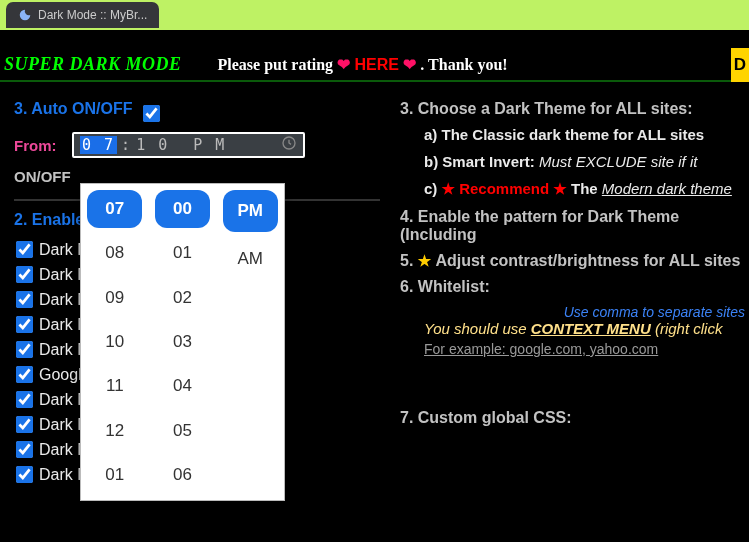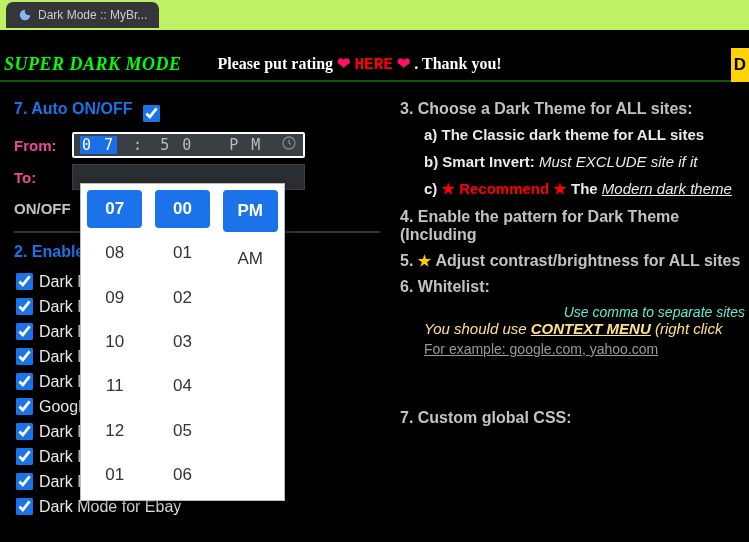--- a/index.html
+++ b/index.html
@@ -4,55 +4,55 @@
 <style>
   *{box-sizing:border-box;margin:0;padding:0}
   body{background:#000;color:#fff;font-family:Arial,Helvetica,sans-serif;font-size:14px;width:749px;height:542px;overflow:hidden;position:relative}
   .tabbar{background:#bef264;height:30px;display:flex;align-items:center;padding-left:6px}
   .tab{background:#35363a;color:#ccc;height:26px;display:flex;align-items:center;padding:0 12px;border-top-left-radius:7px;border-top-right-radius:7px;font-size:12px;gap:6px}
   .tab svg{width:14px;height:14px}
   .urlbar{background:#000;height:18px}
   .banner{display:flex;align-items:center;height:34px;border-bottom:2px solid #0a5a0a;padding-left:4px;position:relative}
   .title{color:#00ff00;font-family:"Comic Sans MS",cursive;font-weight:bold;font-style:italic;font-size:18px;letter-spacing:0.5px}
   .plea{color:#fff;font-family:"Comic Sans MS",cursive;font-weight:bold;font-size:16px;margin-left:36px}
-  .here{color:#ff0000;font-family:Liberation Mono, monospace;font-weight:bold}
+  .here{color:#ff0000;font-family:Liberation Sans, sans-serif;font-weight:bold}
   .heart{color:#ff1166}
   .yellowbtn{position:absolute;right:0;top:0;width:18px;height:34px;background:#ffd400;color:#000;font-weight:bold;display:flex;align-items:center;justify-content:center;font-size:17px}
   .cols{display:flex;padding-top:18px}
   .left{width:390px;padding-left:14px;padding-right:10px}
   .right{flex:1;padding-left:10px}
   .h{color:#c2c2c2;font-weight:bold;font-size:16px;margin-bottom:8px}
   .row{display:flex;align-items:center;gap:10px;margin-bottom:6px;font-size:15px}
   .row label{color:#ec4899;font-weight:bold}
   input[type=checkbox]{width:17px;height:17px;accent-color:#1a73e8}
   .auto-cb{width:20px;height:20px}
   .timebox{display:flex;align-items:center;background:#3a3f44;border:2px solid #fff;border-radius:2px;width:233px;height:26px;padding:0 6px;color:#bbb;font-family:monospace;font-size:15px;letter-spacing:2px;justify-content:space-between}
-  .timelabels{display:flex;gap:16px}
+  .timelabels{display:flex;gap:4px}
   .time-sel{background:#1a6ee8;color:#fff;padding:0 2px}
   .clockicon{color:#888}
   .timebox2{background:#2a2e31;border:1px solid #3a3f44;width:233px;height:26px}
   .onoff{color:#c2c2c2;font-weight:bold;font-size:15px;margin-top:10px}
   .sect{border-top:2px solid #333;margin-top:14px;padding-top:10px}
   .list{margin-top:6px;padding-left:2px}
   .item{display:flex;align-items:center;gap:6px;font-size:16px;color:#eaeaea;height:25px}
   .right .opt{color:#eaeaea;font-weight:bold;font-size:15px;margin-bottom:10px;padding-left:24px}
   .right .opt .lt{font-weight:normal;font-style:italic}
   .right .opt .ul{text-decoration:underline}
   .right .opt .rec{color:#ff0000}
   .right .opt .star{color:#ff0000}
   .right .opt .ystar{color:#ffcc00}
-  .right .note{color:#5eead4;font-style:italic;font-size:14px;text-align:right;padding-right:4px}
+  .right .note{color:#3b82f6;font-style:italic;font-size:14px;text-align:right;padding-right:4px}
   .right .note2{color:#ffe08a;font-style:italic;font-size:15px;padding-left:24px}
   .right .cm{color:#ffe08a;font-weight:bold;text-decoration:underline}
   .right .ex{color:#999;font-family:Liberation Sans, sans-serif;font-size:14px;text-decoration:underline;padding-left:24px;margin-top:4px}
   .sectR{margin-top:4px}
   
   .popup{position:absolute;left:80px;top:183px;width:205px;height:318px;background:#fff;color:#222;border:1px solid #bbb;box-shadow:0 4px 10px rgba(0,0,0,.4);display:flex;z-index:50}
   .col{flex:1;display:flex;flex-direction:column;align-items:center;padding-top:6px;gap:0}
-  .cell{width:55px;height:42px;display:flex;align-items:center;justify-content:center;font-size:17px;color:#333;border-radius:4px;margin-bottom:6px}
+  .cell{width:55px;height:42px;display:flex;align-items:center;justify-content:center;font-size:17px;color:#333;border-radius:12px;margin-bottom:6px}
   .cell.sel{background:#1a73e8;color:#fff;font-weight:bold}
 </style>
 </head>
 <body>
 
 <div class="tabbar">
   <div class="tab">
     <svg viewBox="0 0 24 24">
         <path fill="#8ab4f8" d="M12 3a9 9 0 109 9 7 7 0 01-9-9z"></path>
       </svg>
@@ -69,44 +69,40 @@
     <a class="here">HERE</a>
     <span class="heart">❤</span>
     <span>. Thank you!</span>
   </span>
   <div class="yellowbtn">D</div>
 </div>
 
 <div class="cols">
   <div class="left">
     <div class="row">
-      <span class="h" style="color:#1a73e8">7. Auto ON/OFF</span>
+      <span class="h" style="color:#1a73e8">3. Auto ON/OFF</span>
       <input type="checkbox" class="auto-cb" checked="" style="">
     </div>
     <div class="row">
       <label style="width:48px">From:</label>
       <div class="timebox">
         <span class="timelabels">
           <span class="time-sel">0 7</span>
           <span>:</span>
-          <span>5 0</span>
+          <span>1 0</span>
           <span style="margin-left:20px">P M</span>
         </span>
         <span class="clockicon">
           <svg width="16" height="16" viewBox="0 0 24 24">
               <circle cx="12" cy="12" r="9" fill="none" stroke="#888" stroke-width="2"></circle>
               <path d="M12 7v5l3 2" stroke="#888" stroke-width="2" fill="none"></path>
             </svg>
         </span>
       </div>
     </div>
-    <div class="row">
-      <label style="width:48px">To:</label>
-      <div class="timebox2"></div>
-    </div>
     <div class="onoff">ON/OFF</div>
 
     <div class="sect">
       <div class="h" style="color:#1a73e8">2. Enable/disable the extension for:</div>
       <div class="list" id="sitelist">
           <div class="item">
             <input type="checkbox" checked="" style="">
             <span>Dark Mode</span>
           </div>
           <div class="item">

